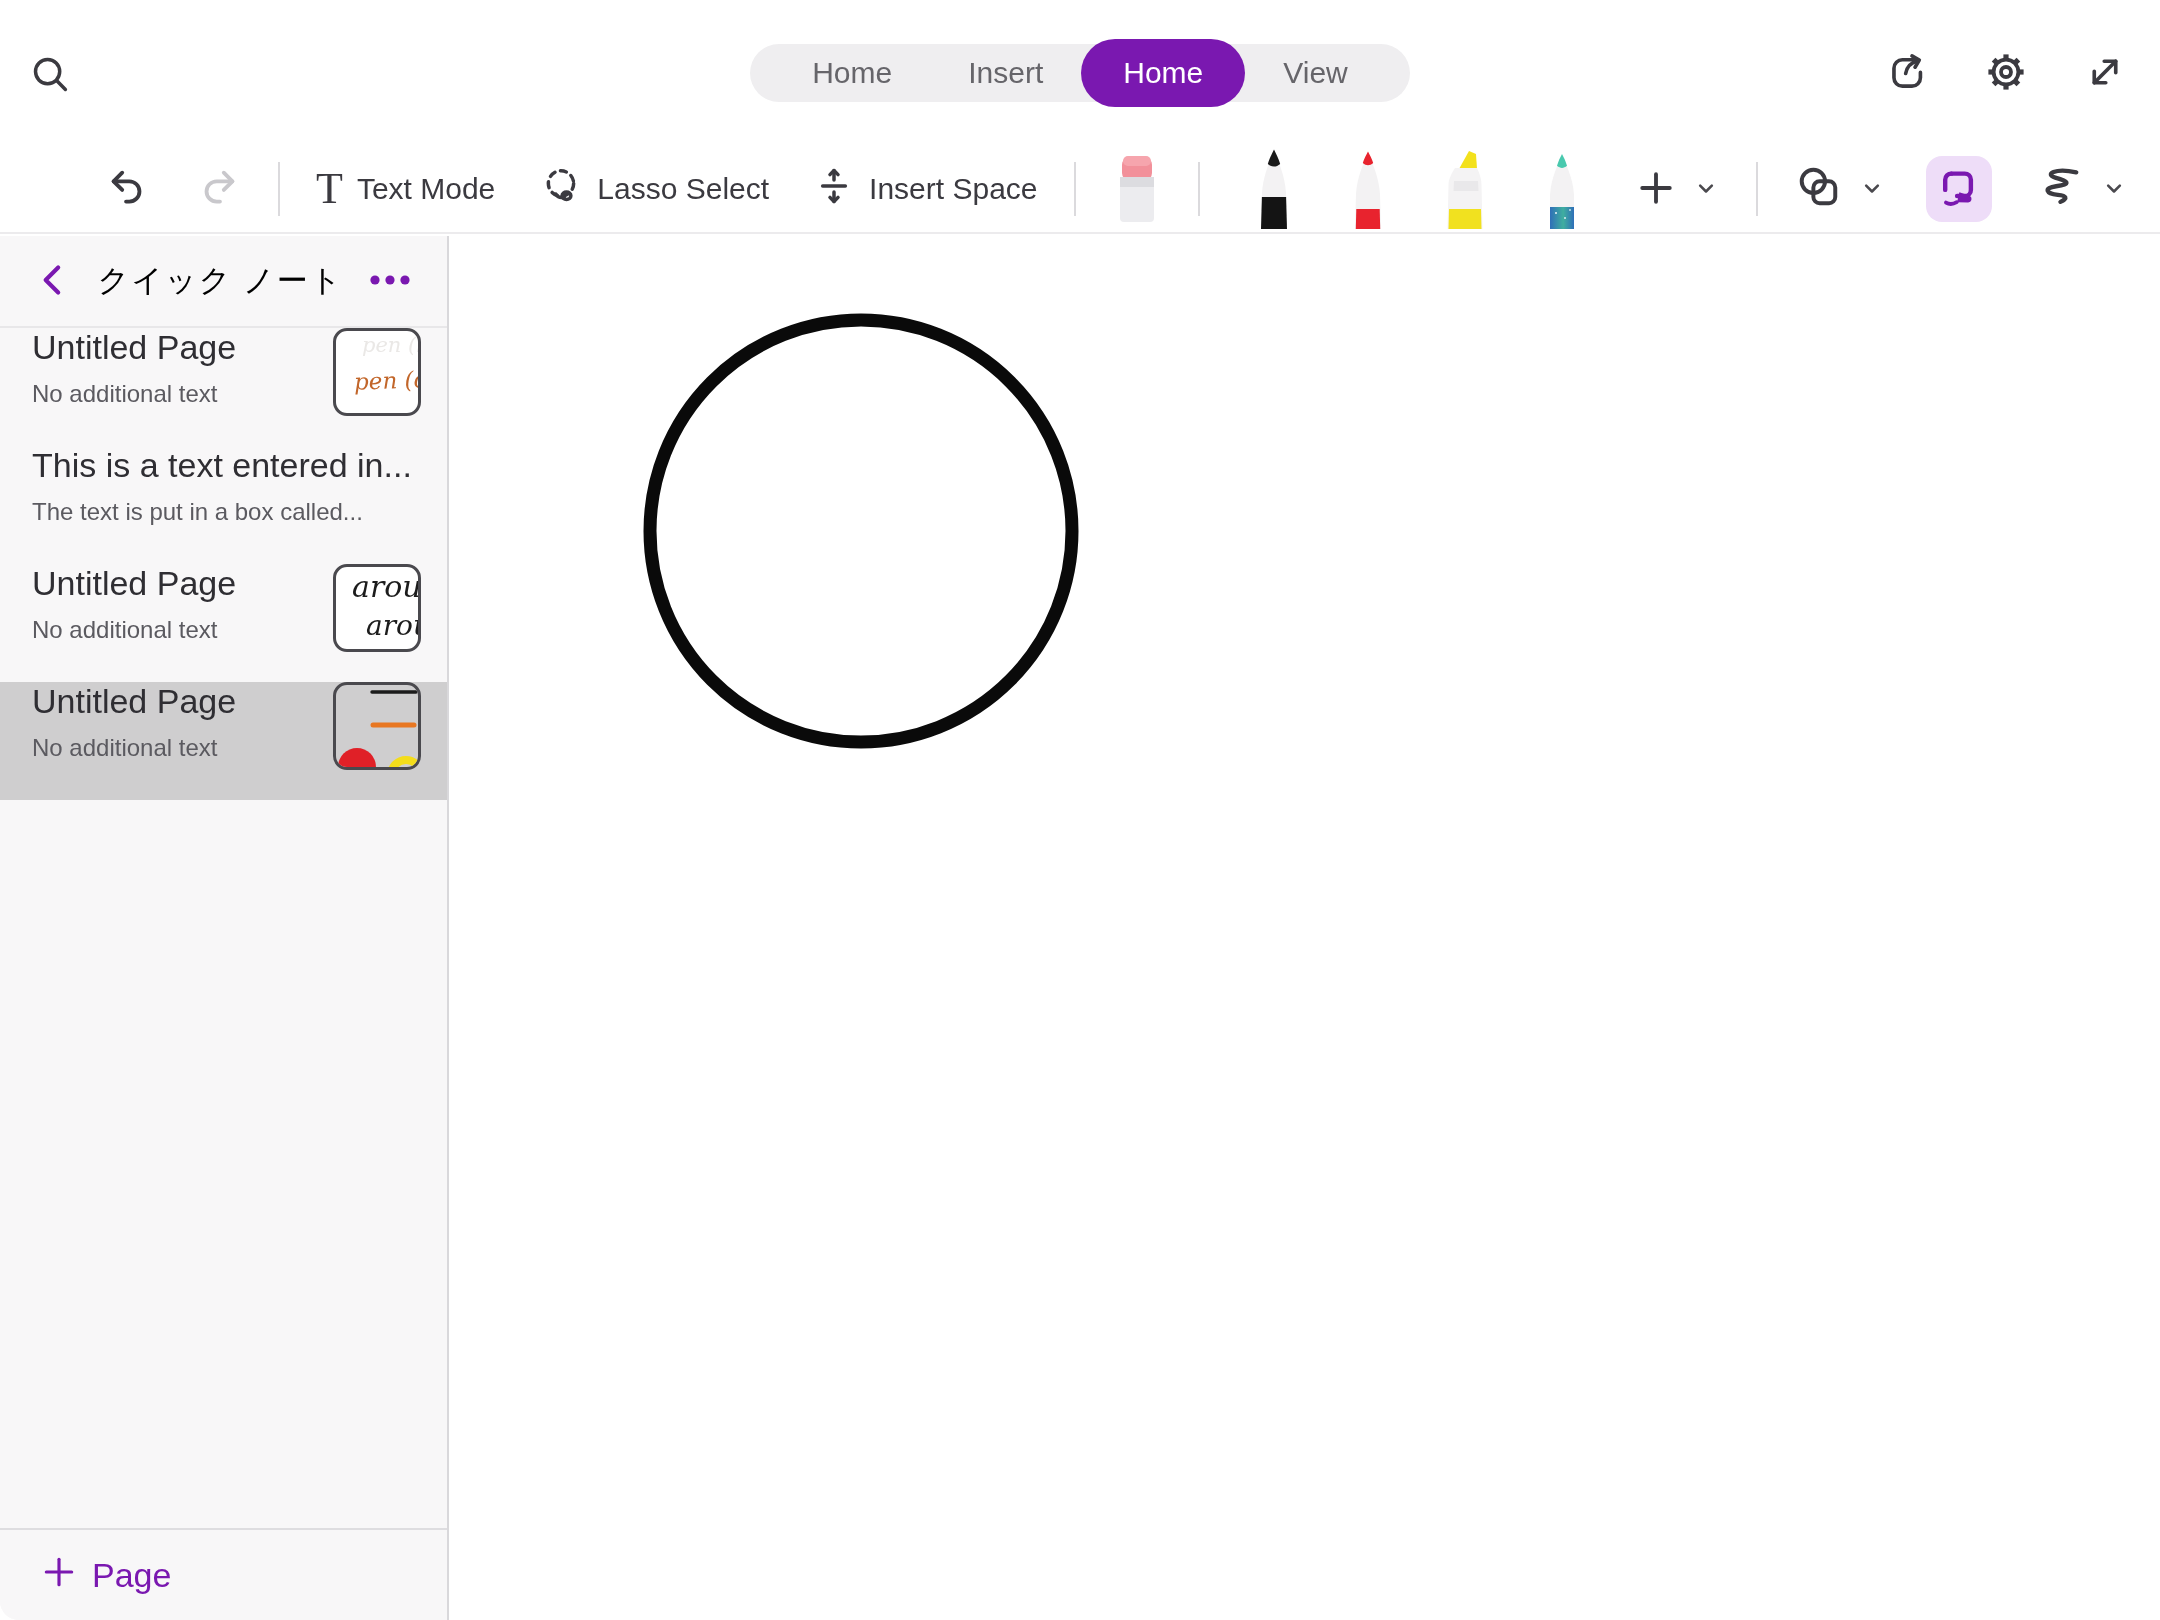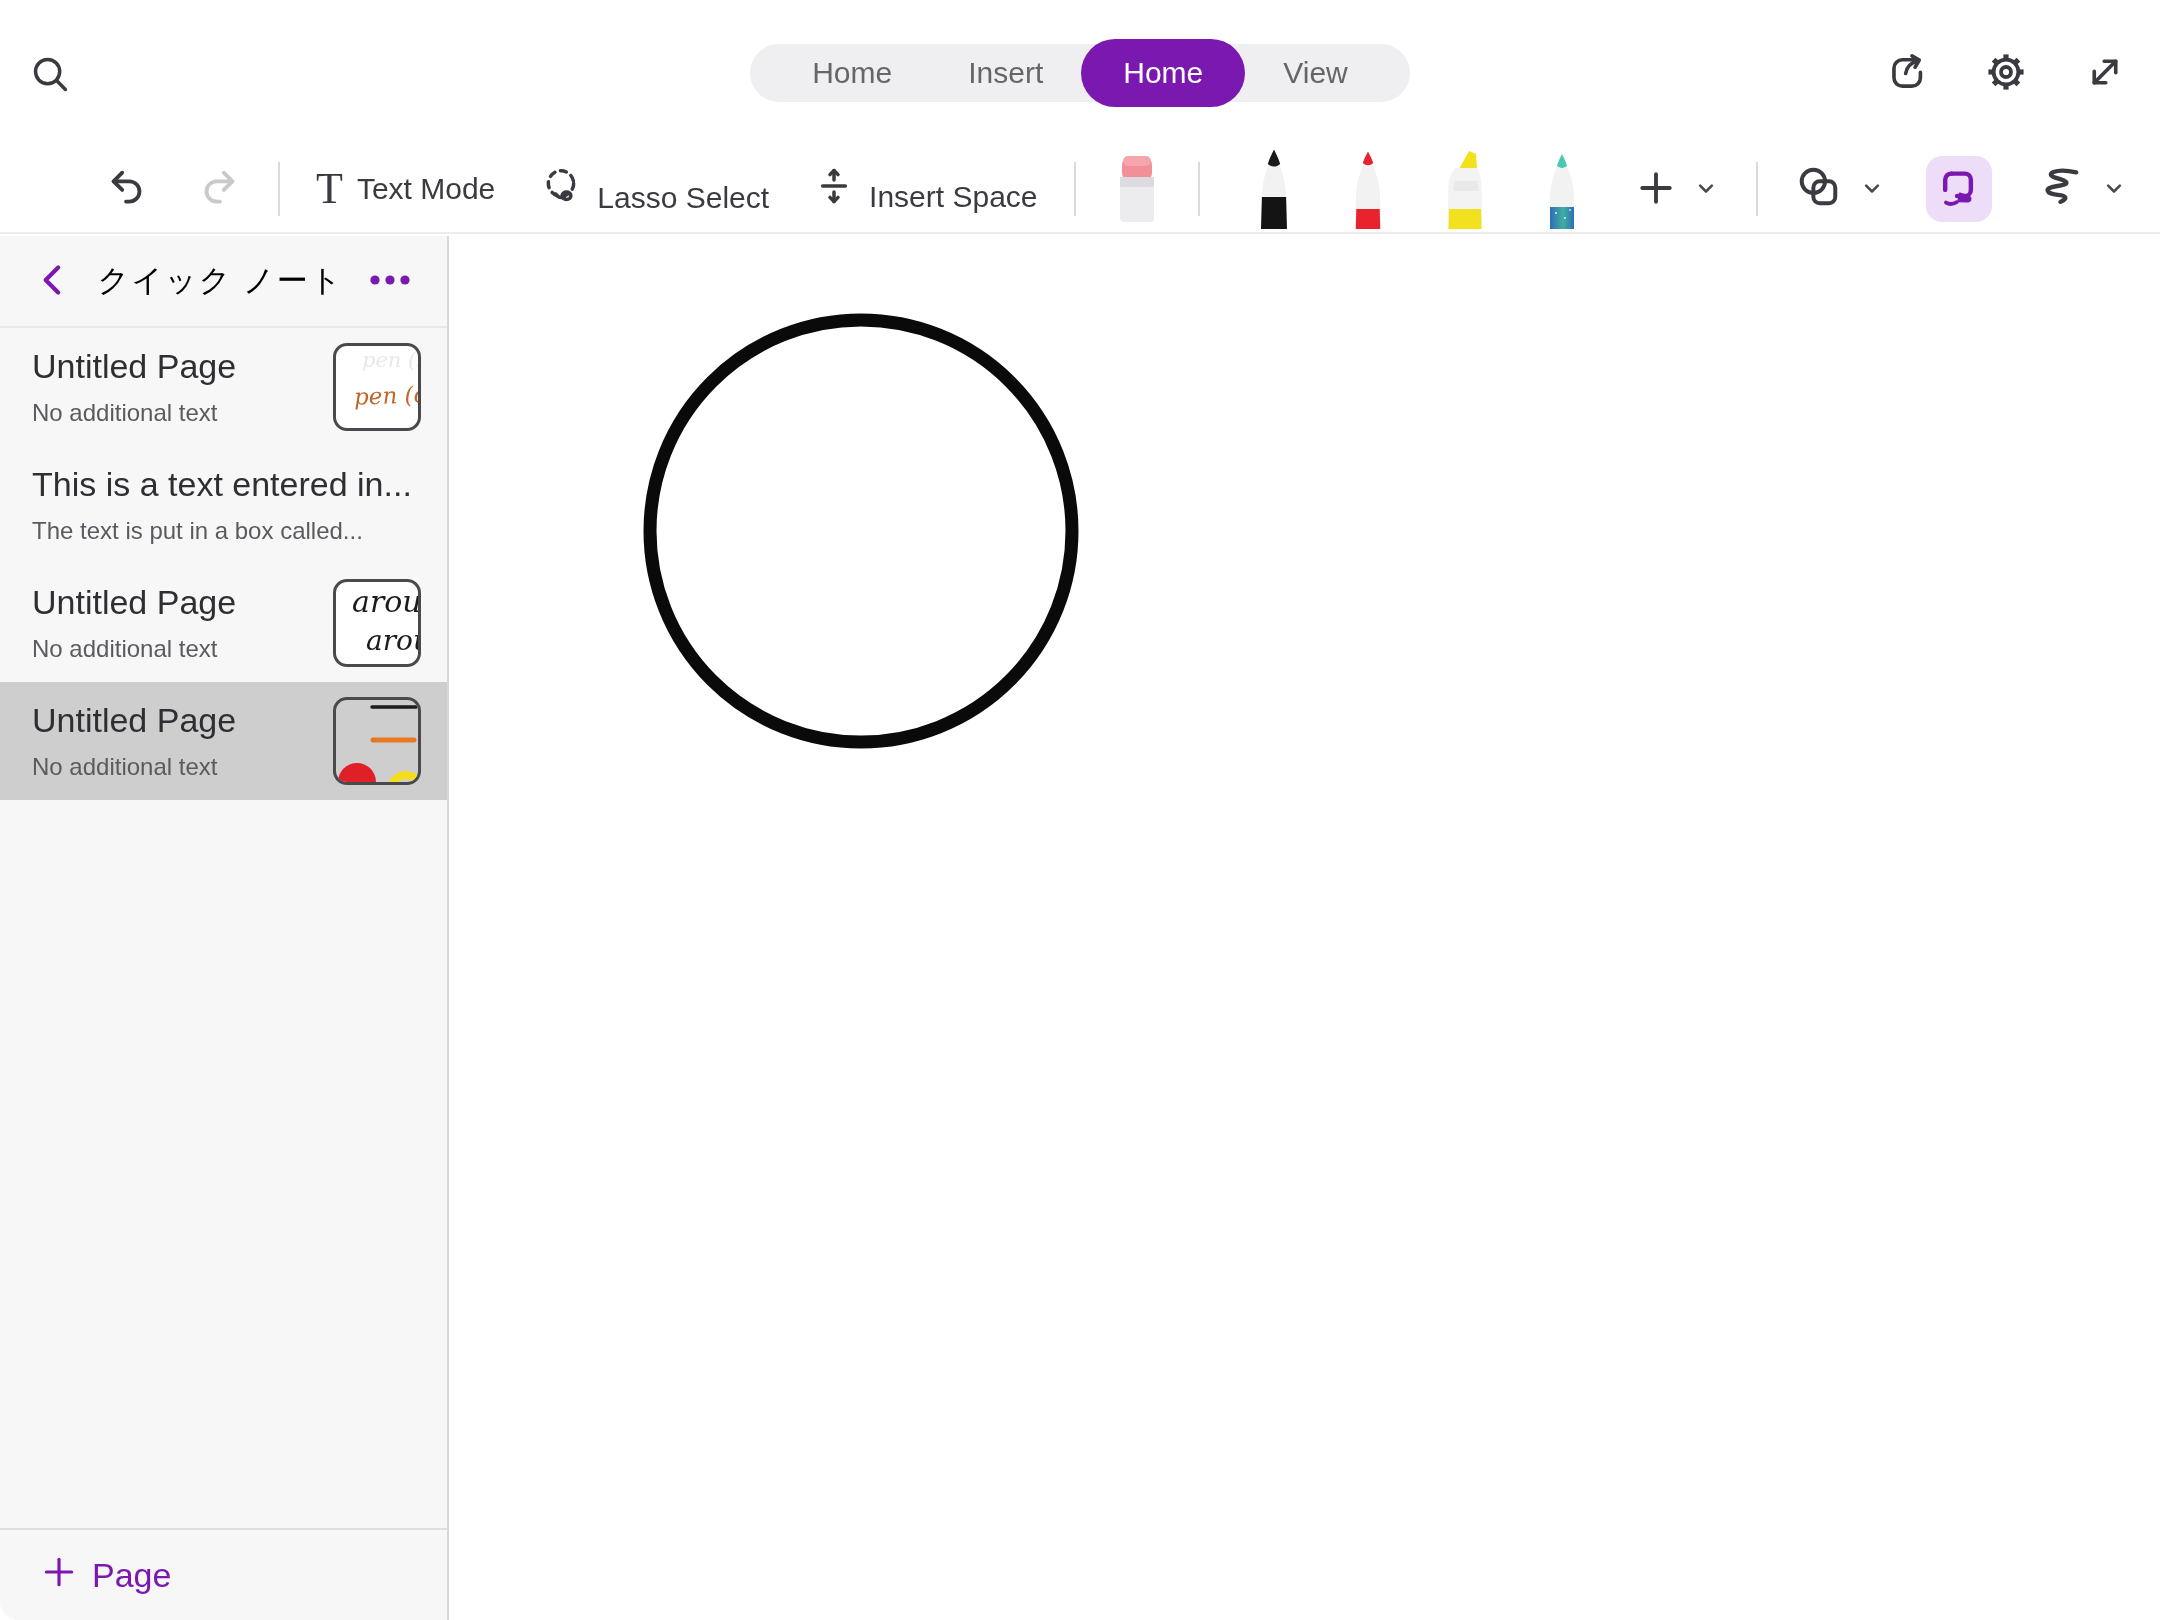--- a/index.html
+++ b/index.html
@@ -15,31 +15,31 @@
   .tabs { display:flex; align-items:center; background:#efeef0; border-radius:34px; height:58px; padding:0 24px; }
   .tab { border:none; background:none; font-size:30px; color:#66656a; padding:0 38px; height:58px; line-height:58px; border-radius:34px; cursor:pointer; font-family:inherit; }
   .tab.selected { background:#7a18b0; color:#ffffff; height:68px; line-height:68px; padding:0 42px; }
   .topbar-actions { position:absolute; right:32px; top:48px; display:flex; gap:52px; align-items:center; }
   
   .toolbar { position:relative; height:88px; background:#fff; border-bottom:2px solid #ecebed; display:flex; align-items:center; padding-left:104px; }
   .tb-btn { background:none; border:none; cursor:pointer; display:flex; align-items:center; gap:14px; font-size:30px; color:#3b3a40; font-family:inherit; }
   .tb-label { white-space:nowrap; }
   .t-glyph { font-family:"Liberation Serif","DejaVu Serif",serif; font-size:44px; color:#3b3a40; line-height:1; }
   .tb-divider { width:2px; height:54px; background:#dbdadd; margin:0 36px; flex-shrink:0; }
-  .gap44 { margin-left:44px;align-items:flex-end; }
+  .gap44 { margin-left:44px; }
   .pens { display:flex; align-items:flex-end; height:100%; margin-left:10px; }
   .pen-btn { background:none; border:none; cursor:pointer; padding:0; display:flex; align-items:flex-end; height:100%; margin-left:38px; }
   .chev-btn { background:none; border:none; cursor:pointer; padding:0; margin-left:14px; display:flex; align-items:center; }
   .active-tool { width:66px; height:66px; background:#eeddf8; border:none; border-radius:16px; display:flex; align-items:center; justify-content:center; cursor:pointer; margin-left:40px; }
   
   .sidebar { position:absolute; left:0; top:236px; bottom:0; width:449px; background:#f8f7f8; border-right:2px solid #d9d8db; }
   .sb-header { height:92px; display:flex; align-items:center; padding:0 34px; border-bottom:2px solid #e8e7e9; }
   .sb-title { flex:1; text-align:center; font-size:31px; color:#000000; letter-spacing:2px; }
   .sb-list { }
-  .sb-row { display:flex; align-items:center; height:118px; padding:0 26px 0 32px; cursor:pointer; }
+  .sb-row { display:flex; align-items:flex-start; height:118px; padding:0 26px 0 32px; cursor:pointer; }
   .sb-row.selected { background:#cfcecf; }
   .row-text { flex:1; min-width:0; }
   .row-title { font-size:34px; color:#2f2e33; margin-bottom:13px; white-space:nowrap; overflow:hidden; }
   .row-sub { font-size:24px; color:#5b5a60; white-space:nowrap; overflow:hidden; }
   .thumb { width:88px; height:88px; border:3px solid #4a494e; border-radius:14px; background:#ffffff; overflow:hidden; position:relative; flex-shrink:0; margin-left:14px; }
   .sb-row.selected .thumb { background:transparent; }
   .ink-text { position:absolute; font-family:"DejaVu Serif",serif; font-style:italic; white-space:nowrap; }
   .sb-footer { position:absolute; left:0; right:0; bottom:0; height:92px; border-top:2px solid #dedde0; display:flex; align-items:center; padding:0 40px; gap:28px; background:#f8f7f8; }
   .sb-footer .label { font-size:34px; color:#7a18b0; }
   

